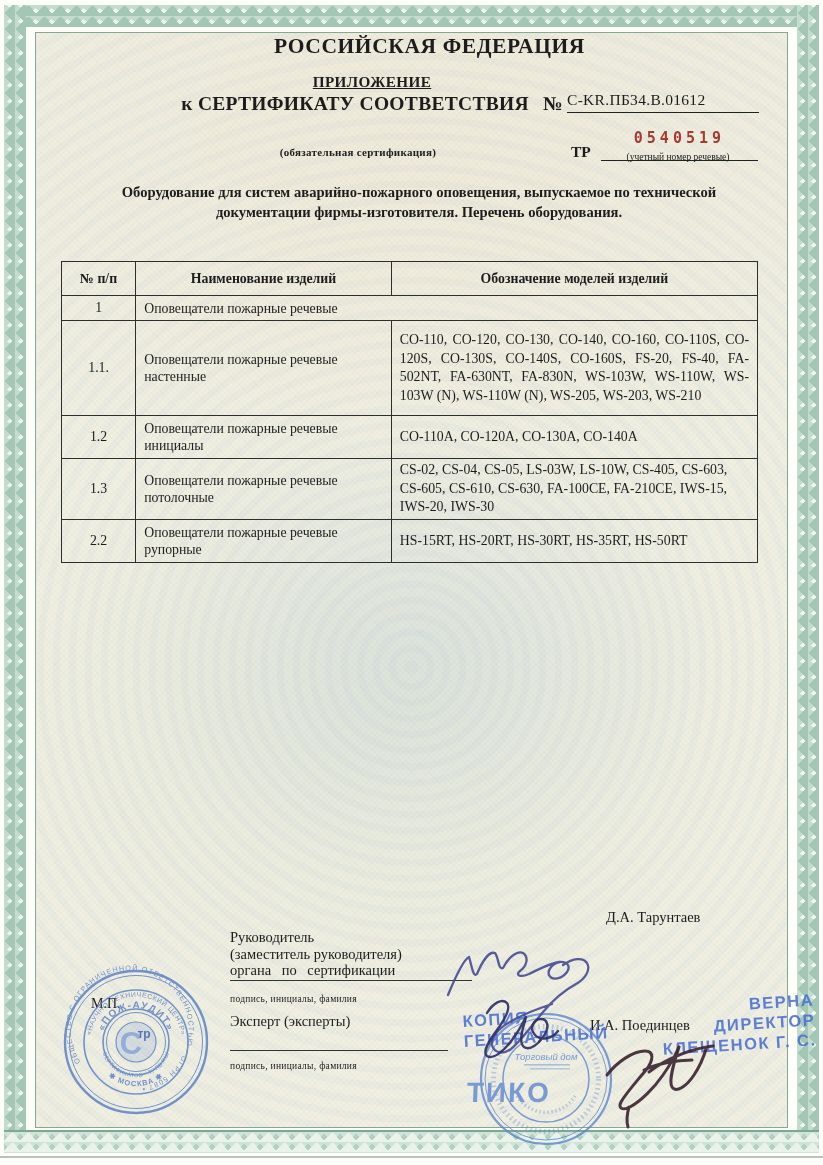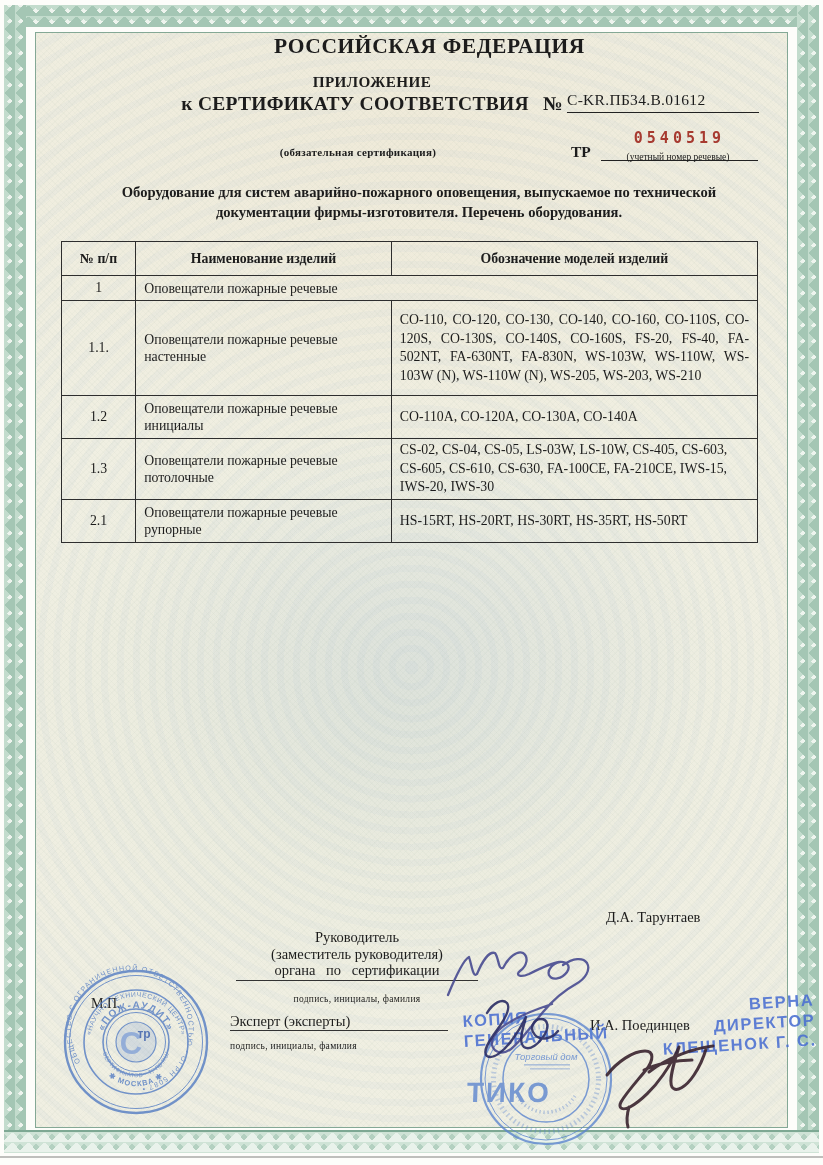--- a/index.html
+++ b/index.html
@@ -50,52 +50,52 @@
   }
   .paper::after{
     content:"";position:absolute;inset:0;pointer-events:none;
     background:
       repeating-linear-gradient(45deg, rgba(118,148,128,.04) 0 1px, transparent 1px 4px),
       repeating-linear-gradient(-45deg, rgba(118,148,128,.04) 0 1px, transparent 1px 4px);
   }
   
   .abs{position:absolute;}
   .hdr-country{left:0;right:0;top:34px;text-align:center;font-size:21.5px;font-weight:bold;letter-spacing:.6px;margin-left:36px;}
-  .hdr-appendix{left:60px;width:624px;top:73px;text-align:center;font-size:15.2px;font-weight:bold;letter-spacing:.4px;}
+  .hdr-appendix{left:60px;width:624px;top:73px;text-align:center;font-size:15.2px;font-weight:bold;letter-spacing:.4px;text-decoration:underline;}
   .hdr-certline{left:60px;width:624px;top:93px;text-align:center;font-size:19.5px;font-weight:bold;letter-spacing:.3px;white-space:nowrap;}
   .hdr-certline .nosign{margin-left:14px;}
   .hdr-mandatory{left:46px;width:624px;top:122px;text-align:center;font-size:11px;font-weight:bold;letter-spacing:.3px;margin-top:24px;}
   .cert-number{left:567px;top:91px;width:192px;font-size:15.5px;letter-spacing:.3px;border-bottom:1.5px solid #222;padding-bottom:3px;background:transparent;}
   .tr-row{left:571px;top:129px;width:187px;display:flex;align-items:flex-end;}
   .tr-label{font-size:15.5px;font-weight:bold;}
   .tr-line{flex:1;margin-left:10px;border-bottom:1.5px solid #222;text-align:center;
     font-family:"DejaVu Sans Mono",monospace;font-weight:bold;font-size:15px;letter-spacing:4px;color:#a73a30;padding-bottom:13px;}
   .tr-note{left:598px;top:152px;width:160px;text-align:center;font-size:9.5px;}
   
   .descr{left:108px;top:183px;width:622px;text-align:center;font-weight:bold;font-size:14.6px;line-height:19.5px;}
   
   .tblwrap{left:61px;top:241px;}
-  table.items{border-collapse:collapse;width:697px;font-size:13.8px;}
+  table.items{border-collapse:collapse;width:697px;font-size:13.8px;margin-top:20px;}
   table.items th,table.items td{border:1.5px solid #2e2e2e;padding:2px 8px;vertical-align:middle;}
   table.items th{font-weight:bold;text-align:center;height:29px;}
   td.cnum{text-align:center;width:60px;}
   td.cname{width:250px;line-height:17px;}
   td.cmodels{line-height:18.5px;padding-left:10px;}
   tr.r0 td{height:20px;}
   tr.r1 td{height:90px;}
   tr.r2 td{height:38px;}
   tr.r3 td{height:56px;}
   tr.r4 td{height:38px;}
   td.just{text-align:justify;}
   
-  .role-head{left:236px;top:929px;width:242px;font-size:14.5px;line-height:16.5px;text-align:center;}
+  .role-head{left:230px;top:929px;width:242px;font-size:14.5px;line-height:16.5px;}
   .role-head .u{display:block;border-bottom:1.2px solid #333;word-spacing:7px;padding-bottom:1px;}
   .cap{font-size:9.5px;letter-spacing:.3px;margin-top:10px;}
   .expert{left:230px;top:1013px;width:218px;font-size:14.5px;}
-  .expert .u{display:block;border-bottom:1.2px solid #333;padding-bottom:0;}
+  .expert .u{display:block;border-bottom:1.2px solid #333;padding-bottom:20px;}
   .head-name{left:606px;top:909px;font-size:14.5px;}
   .expert-name{left:590px;top:1017px;font-size:14.5px;}
   .mp{left:91px;top:996px;font-size:14px;color:#222;text-align:center;}
   
   .copystamp{
     left:462px;top:1011px;width:352px;transform:rotate(-3.5deg);transform-origin:left top;
     color:#4a6fd2;font-family:"Liberation Sans","DejaVu Sans",sans-serif;
     font-weight:bold;font-size:16.5px;letter-spacing:1.5px;opacity:.88;line-height:20px;
   }
   .copystamp .row{display:flex;justify-content:space-between;}
@@ -156,21 +156,21 @@
         <td class="cnum">1.2</td>
         <td class="cname">Оповещатели пожарные речевые инициалы</td>
         <td class="cmodels">CO-110A, CO-120A, CO-130A, CO-140A</td>
       </tr>
       <tr class="r3">
         <td class="cnum">1.3</td>
         <td class="cname">Оповещатели пожарные речевые потолочные</td>
         <td class="cmodels">CS-02, CS-04, CS-05, LS-03W, LS-10W, CS-405, CS-603, CS-605, CS-610, CS-630, FA-100CE, FA-210CE, IWS-15, IWS-20, IWS-30</td>
       </tr>
       <tr class="r4">
-        <td class="cnum">2.1</td>
+        <td class="cnum">2.2</td>
         <td class="cname">Оповещатели пожарные речевые рупорные</td>
         <td class="cmodels">HS-15RT, HS-20RT, HS-30RT, HS-35RT, HS-50RT</td>
       </tr>
     </tbody>
       </table>
   </div>
 
   <div class="abs role-head">
     <span>Руководитель</span><br>
     <span>(заместитель руководителя)</span>

